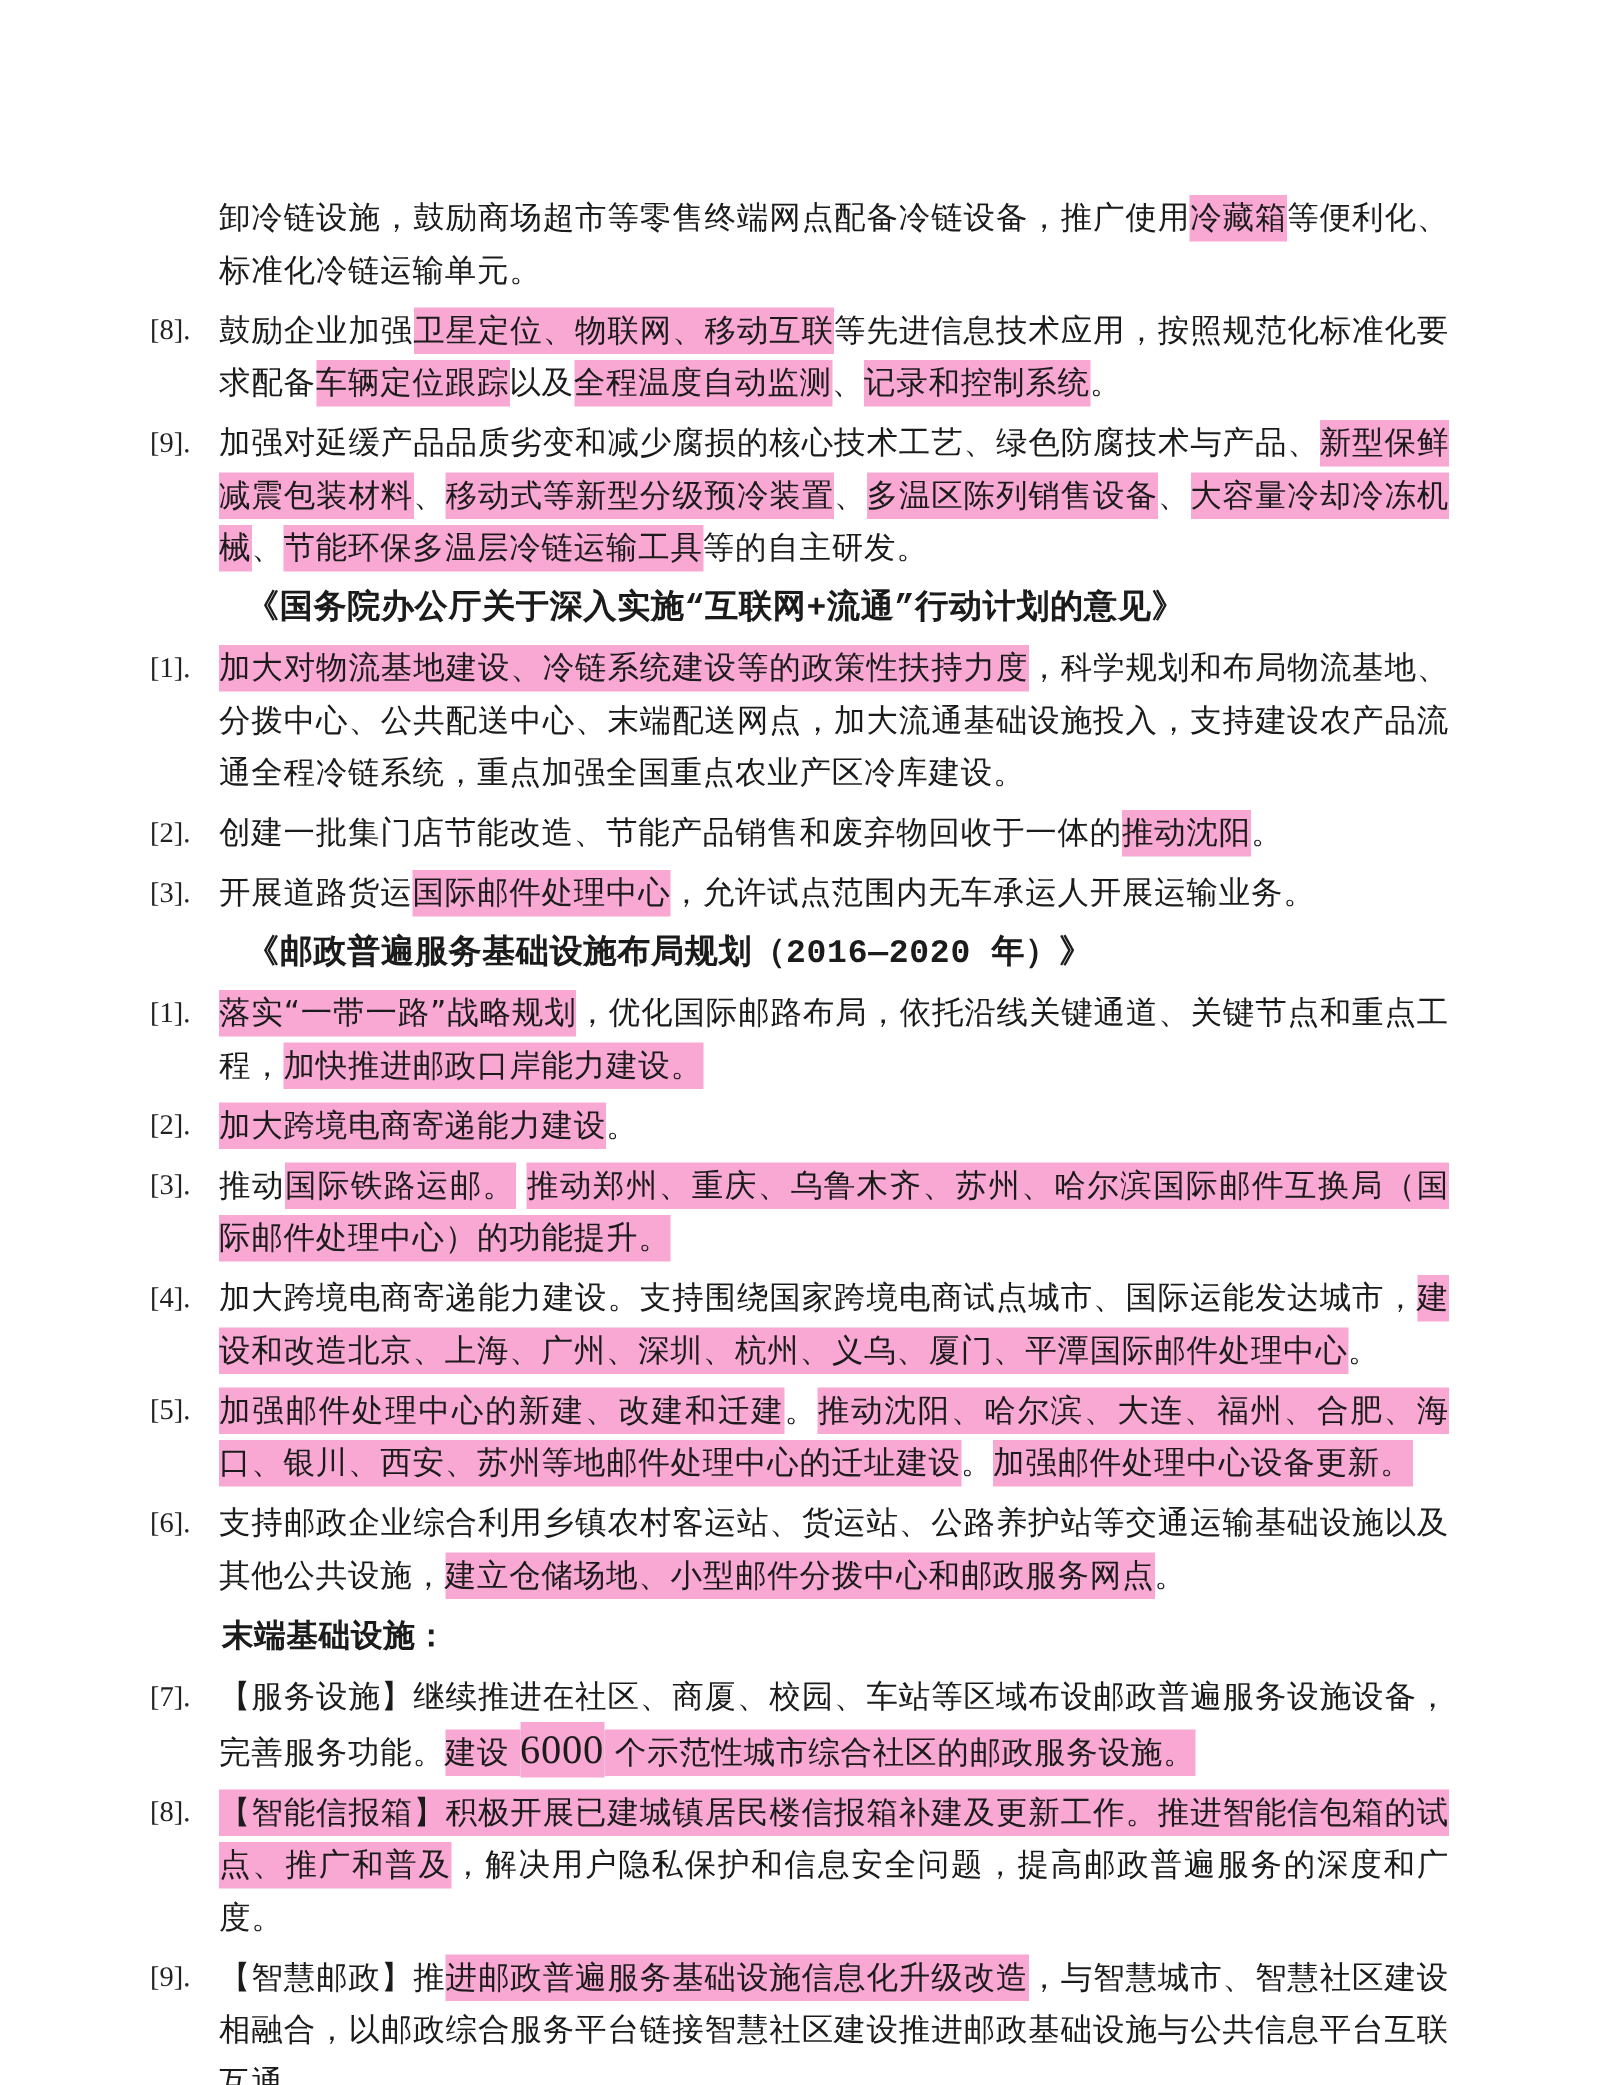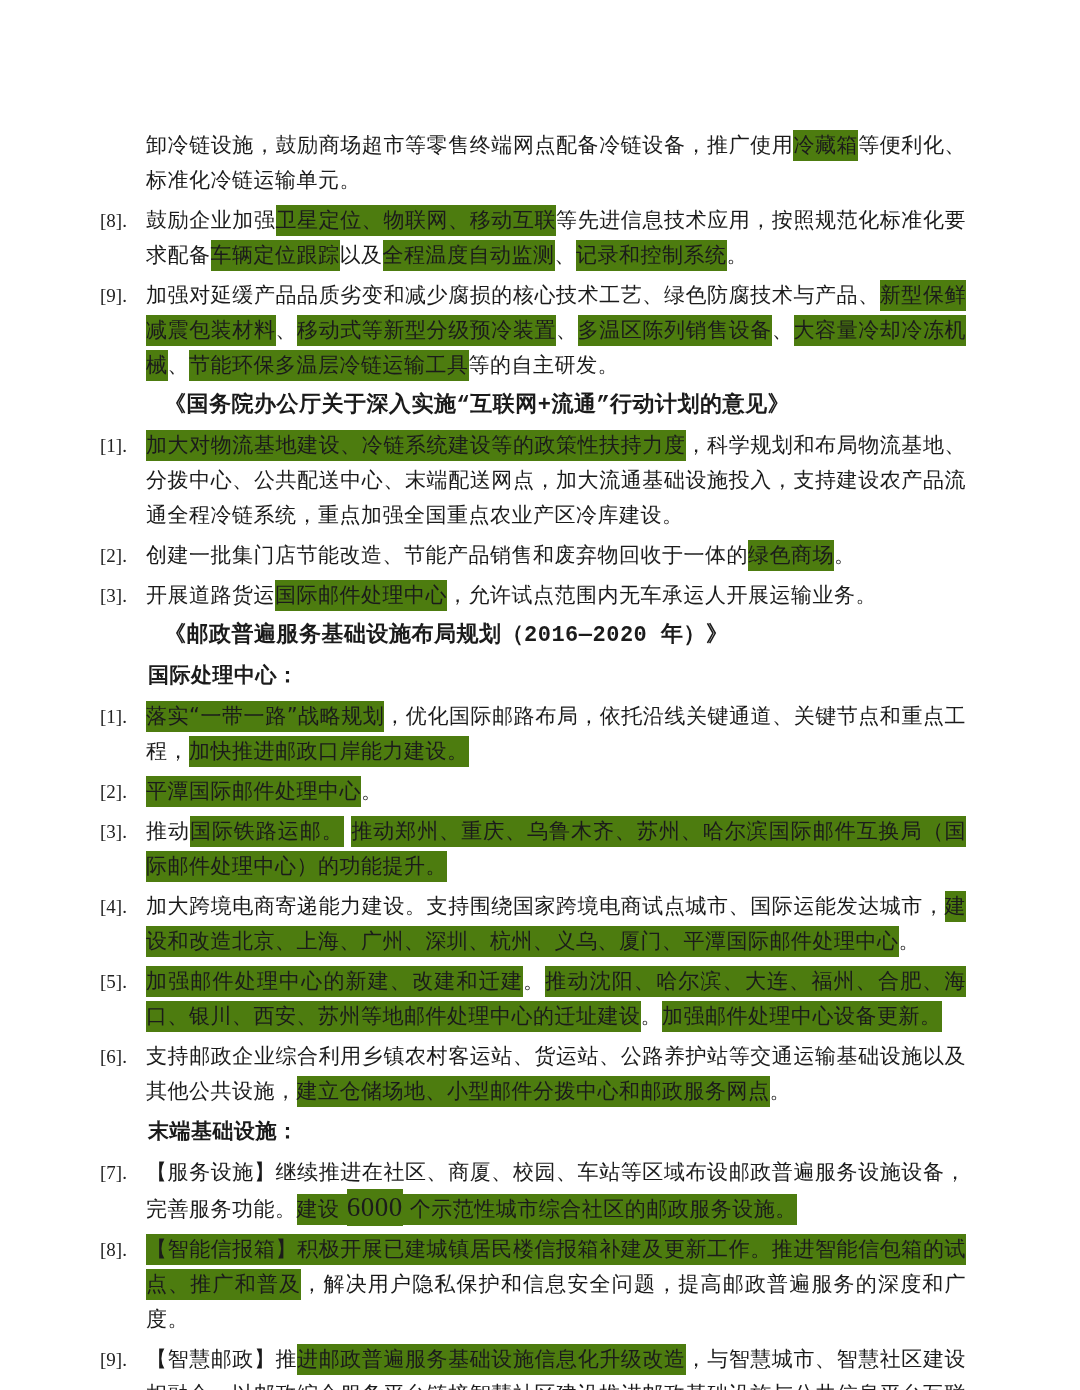--- a/index.html
+++ b/index.html
@@ -55,21 +55,21 @@
   }
   .block.subheading { margin: 4px 0 6px 0; }
   .block.subheading .body-text {
     margin-left: 48px;
     font-weight: 700;
     font-size: 21px;
     text-align: left;
   }
   .run { }
   .run.hl {
-    background: #4d7c0f;
+    background: #f9a8d4;
     padding: 3px 0 4px 0;
     box-decoration-break: clone;
     -webkit-box-decoration-break: clone;
   }
   .run.serif-num {
     font-family: "Liberation Serif", "DejaVu Serif", serif;
     font-size: 27px;
   }
 </style>
 </head>
@@ -90,39 +90,36 @@
       </div>
       <div class="block doc-title">
         <div class="body-text"><span class="run">《国务院办公厅关于深入实施“互联网+流通”行动计划的意见》</span></div>
       </div>
       <div class="block item">
         <span class="num">[1].</span>
         <div class="body-text"><span class="run hl">加大对物流基地建设、冷链系统建设等的政策性扶持力度</span><span class="run">，科学规划和布局物流基地、分拨中心、公共配送中心、末端配送网点，加大流通基础设施投入，支持建设农产品流通全程冷链系统，重点加强全国重点农业产区冷库建设。</span></div>
       </div>
       <div class="block item">
         <span class="num">[2].</span>
-        <div class="body-text"><span class="run">创建一批集门店节能改造、节能产品销售和废弃物回收于一体的</span><span class="run hl">绿色商场</span><span class="run">。</span></div>
+        <div class="body-text"><span class="run">创建一批集门店节能改造、节能产品销售和废弃物回收于一体的</span><span class="run hl">推动沈阳</span><span class="run">。</span></div>
       </div>
       <div class="block item">
         <span class="num">[3].</span>
         <div class="body-text"><span class="run">开展道路货运</span><span class="run hl">国际邮件处理中心</span><span class="run">，允许试点范围内无车承运人开展运输业务。</span></div>
       </div>
       <div class="block doc-title">
         <div class="body-text"><span class="run">《邮政普遍服务基础设施布局规划（2016—2020 年）》</span></div>
       </div>
-      <div class="block subheading">
-        <div class="body-text"><span class="run">国际处理中心：</span></div>
-      </div>
       <div class="block item">
         <span class="num">[1].</span>
         <div class="body-text"><span class="run hl">落实“一带一路”战略规划</span><span class="run">，优化国际邮路布局，依托沿线关键通道、关键节点和重点工程，</span><span class="run hl">加快推进邮政口岸能力建设。</span></div>
       </div>
       <div class="block item">
         <span class="num">[2].</span>
-        <div class="body-text"><span class="run hl">平潭国际邮件处理中心</span><span class="run">。</span></div>
+        <div class="body-text"><span class="run hl">加大跨境电商寄递能力建设</span><span class="run">。</span></div>
       </div>
       <div class="block item">
         <span class="num">[3].</span>
         <div class="body-text"><span class="run">推动</span><span class="run hl">国际铁路运邮。</span><span class="run"> </span><span class="run hl">推动郑州、重庆、乌鲁木齐、苏州、哈尔滨国际邮件互换局（国际邮件处理中心）的功能提升。</span></div>
       </div>
       <div class="block item">
         <span class="num">[4].</span>
         <div class="body-text"><span class="run">加大跨境电商寄递能力建设。支持围绕国家跨境电商试点城市、国际运能发达城市，</span><span class="run hl">建设和改造北京、上海、广州、深圳、杭州、义乌、厦门、平潭国际邮件处理中心</span><span class="run">。</span></div>
       </div>
       <div class="block item">

